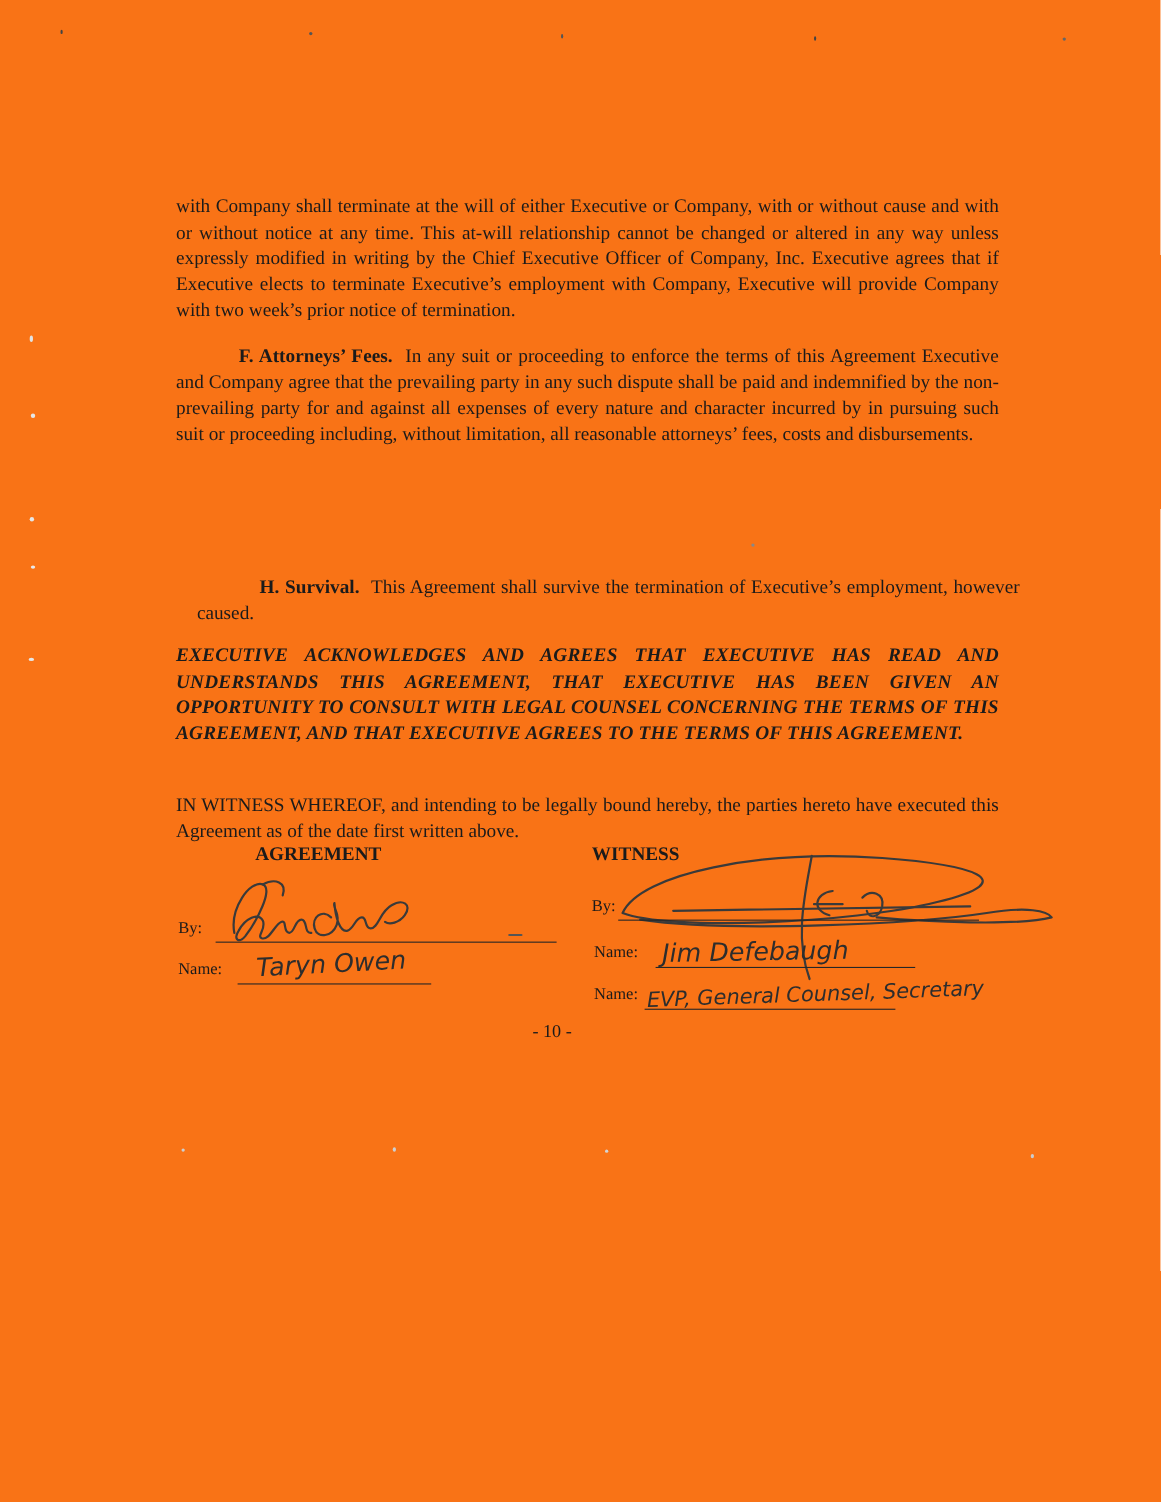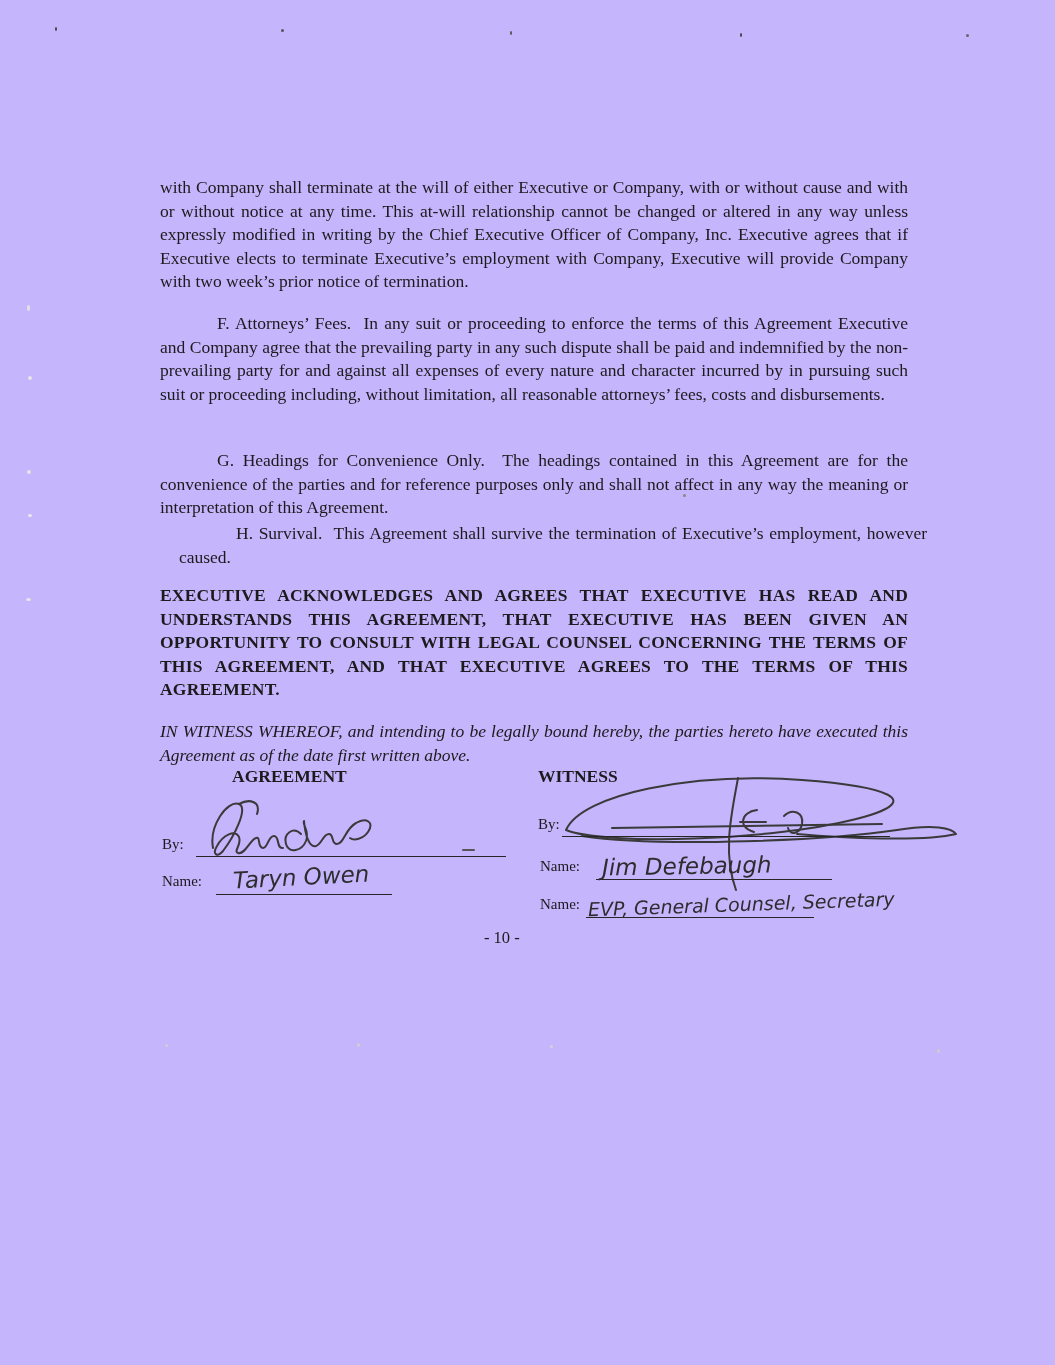--- a/index.html
+++ b/index.html
@@ -1,37 +1,37 @@
 <!DOCTYPE html>
 <html><head>
 <meta charset="utf-8">
 <style>
   html, body { margin: 0; padding: 0; background: #ffffff; }
   .page {
     position: relative;
     width: 1055px;
     height: 1365px;
-    background: #c4b5fd;
+    background: #f97316;
     font-family: "Liberation Serif", serif;
     color: #1b1b1b;
     overflow: hidden;
   }
   .body-par {
     position: absolute;
     left: 160px;
     width: 748px;
     font-size: 17.5px;
     line-height: 23.6px;
     text-align: justify;
     margin: 0;
   }
   .indent { text-indent: 57px; }
-  .sec-head { font-weight: normal; }
+  .sec-head { font-weight: bold; }
   .sec-head::after { content: "\00a0\00a0"; }
-  .caps-par { font-weight: bold; letter-spacing: 0.2px; }
+  .caps-par { font-weight: bold; letter-spacing: 0.2px; font-style: italic; }
   .sig-header {
     position: absolute;
     font-size: 17.5px;
     font-weight: bold;
     margin: 0;
   }
   .sig-label {
     position: absolute;
     font-size: 15px;
     margin: 0;
@@ -83,27 +83,26 @@
 
   <div class="speck" style="left:165px;top:1044px;width:3px;height:3px;background:#cfcfcf;"></div>
   <div class="speck" style="left:357px;top:1043px;width:3px;height:4px;background:#cfcfcf;"></div>
   <div class="speck" style="left:550px;top:1045px;width:3px;height:3px;background:#d4d4d4;"></div>
   <div class="speck" style="left:937px;top:1049px;width:3px;height:4px;background:#cccccc;"></div>
 
   <p class="body-par" style="top:176px;">with Company shall terminate at the will of either Executive or Company, with or without cause and with or without notice at any time.  This at-will relationship cannot be changed or altered in any way unless expressly modified in writing by the Chief Executive Officer of Company, Inc. Executive agrees that if Executive elects to terminate Executive’s employment with Company, Executive will provide Company with two week’s prior notice of termination.</p>
 
   <p class="body-par indent" style="top:312px;"><span class="sec-head">F.  Attorneys’ Fees.</span><span>In any suit or proceeding to enforce the terms of this Agreement Executive and Company agree that the prevailing party in any such dispute shall be paid and indemnified by the non-prevailing party for and against all expenses of every nature and character incurred by in pursuing such suit or proceeding including, without limitation, all reasonable attorneys’ fees, costs and disbursements.</span></p>
 
-  <p class="body-par indent" style="top:449px;"><span class="sec-head">G.  Headings for Convenience Only.</span><span>The headings contained in this Agreement are for the convenience of the parties and for reference purposes only and shall not affect in any way the meaning or interpretation of this Agreement.</span></p>
 
   <p class="body-par indent" style="top:522px;margin-left:19px;"><span class="sec-head">H.  Survival.</span><span>This Agreement shall survive the termination of Executive’s employment, however caused.</span></p>
 
   <p class="body-par caps-par" style="top:584px;">EXECUTIVE ACKNOWLEDGES AND AGREES THAT EXECUTIVE HAS READ AND UNDERSTANDS THIS AGREEMENT, THAT EXECUTIVE HAS BEEN GIVEN AN OPPORTUNITY TO CONSULT WITH LEGAL COUNSEL CONCERNING THE TERMS OF THIS AGREEMENT, AND THAT EXECUTIVE AGREES TO THE TERMS OF THIS AGREEMENT.</p>
 
-  <p class="body-par" style="top:720px;font-style:italic;">IN WITNESS WHEREOF, and intending to be legally bound hereby, the parties hereto have executed this Agreement as of the date first written above.</p>
+  <p class="body-par" style="top:720px;">IN WITNESS WHEREOF, and intending to be legally bound hereby, the parties hereto have executed this Agreement as of the date first written above.</p>
 
   <p class="sig-header" style="left:232px;top:766px;">AGREEMENT</p>
   <p class="sig-header" style="left:538px;top:766px;">WITNESS</p>
 
   <svg class="sig-svg" style="left:205px;top:796px;" width="180" height="66" viewBox="0 0 180 66">
     <path d="M8,52 C4,30 22,4 34,8 C44,12 28,42 18,55 C12,62 7,58 12,50 C18,39 30,33 34,41 C37,49 28,55 33,57 C40,59 45,44 51,42 C56,40 52,52 58,52 C63,52 63,40 69,40 C75,40 71,53 78,52"></path>
     <path d="M34,8 C45,2 56,6 52,18"></path>
     <path d="M96,38 C88,30 78,38 81,48 C84,58 97,55 101,45 C105,35 97,29 99,25 C100,38 104,52 111,50 C117,48 118,38 124,38 C129,38 126,48 132,48 C139,48 140,33 151,27 C161,21 170,26 163,36 C158,43 149,45 145,42"></path>
   </svg>
 

